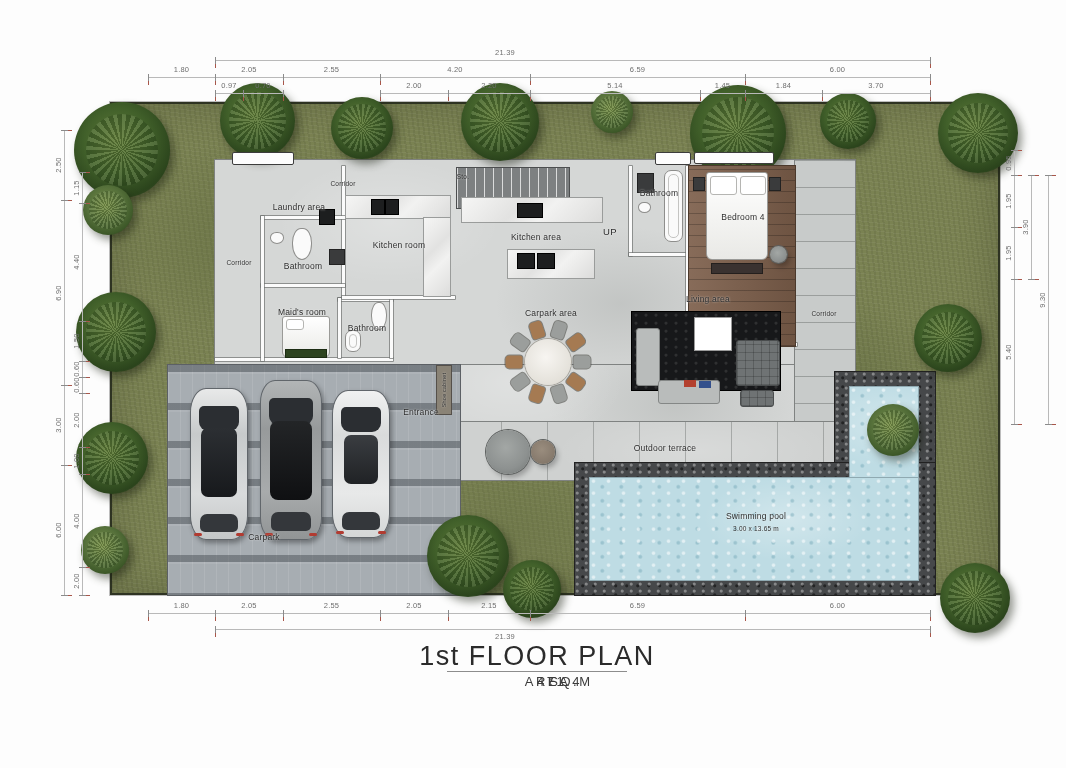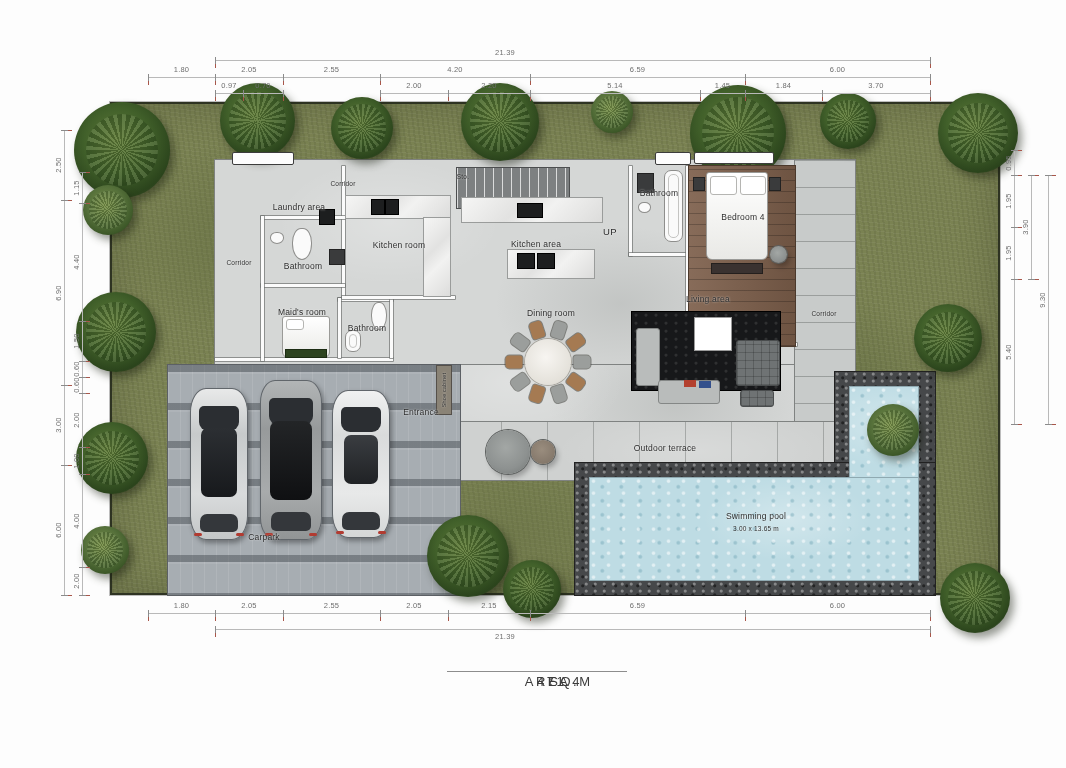--- a/index.html
+++ b/index.html
@@ -263,27 +263,27 @@
   </div>
 
   <div class="room-label small" style="left:343px;top:183px">Corridor</div>
   <div class="room-label" style="left:299px;top:207px">Laundry area</div>
   <div class="room-label" style="left:303px;top:266px">Bathroom</div>
   <div class="room-label" style="left:399px;top:245px">Kitchen room</div>
   <div class="room-label small" style="left:239px;top:262px">Corridor</div>
   <div class="room-label" style="left:302px;top:312px">Maid's room</div>
   <div class="room-label" style="left:367px;top:328px">Bathroom</div>
   <div class="room-label small" style="left:463px;top:176px">Sto.</div>
-  <div class="room-label" style="left:536px;top:244px">Kitchen area</div>
+  <div class="room-label" style="left:536px;top:237px">Kitchen area</div>
   <div class="room-label up" style="left:610px;top:231px">UP</div>
   <div class="room-label" style="left:659px;top:193px">Bathroom</div>
   <div class="room-label" style="left:743px;top:217px">Bedroom 4</div>
   <div class="room-label" style="left:708px;top:299px">Living area</div>
   <div class="room-label small" style="left:824px;top:313px">Corridor</div>
-  <div class="room-label" style="left:551px;top:313px">Dining room</div>
+  <div class="room-label" style="left:551px;top:313px">Carpark area</div>
   <div class="room-label" style="left:421px;top:412px">Entrance</div>
   <div class="room-label rot" style="left:444px;top:390px">Shoe cabinet</div>
   <div class="room-label" style="left:665px;top:448px">Outdoor terrace</div>
   <div class="room-label" style="left:756px;top:516px">Swimming pool</div>
   <div class="room-label small" style="left:756px;top:528px">3.00 x 13.65 m</div>
   <div class="room-label" style="left:264px;top:537px">Carpark</div>
 
   <div id="dims" style="left:0;top:0;width:0;height:0">
       <div class="dim-line" style="left: 215px; top: 60px; width: 715px; height: 1px;"></div>
       <div class="dim-label" style="left: 505px; top: 57px; transform: translate(-50%, -100%);">21.39</div>
@@ -470,17 +470,18 @@
       <div class="dim-tick" style="left: 1028px; top: 279px; width: 7px; height: 1px;"></div>
       <div class="dim-red" style="left: 1035px; top: 279px; width: 4px; height: 1px;"></div>
       <div class="dim-line" style="left: 1048px; top: 175px; width: 1px; height: 249px;"></div>
       <div class="dim-label" style="left: 1042px; top: 299.5px; transform: translate(-50%, -50%) rotate(-90deg);">9.30</div>
       <div class="dim-tick" style="left: 1045px; top: 175px; width: 7px; height: 1px;"></div>
       <div class="dim-red" style="left: 1052px; top: 175px; width: 4px; height: 1px;"></div>
       <div class="dim-tick" style="left: 1045px; top: 424px; width: 7px; height: 1px;"></div>
       <div class="dim-red" style="left: 1052px; top: 424px; width: 4px; height: 1px;"></div>
     </div>
 
+  <div class="title-floor">1st FLOOR PLAN</div>
   <div class="title-underline"></div>
   <div class="title-area">
     <span>AREA</span>&nbsp;&nbsp;<span>471.4</span>&nbsp;&nbsp;<span>SQ.M</span>
   </div>
 </div>
 
 </body></html>

